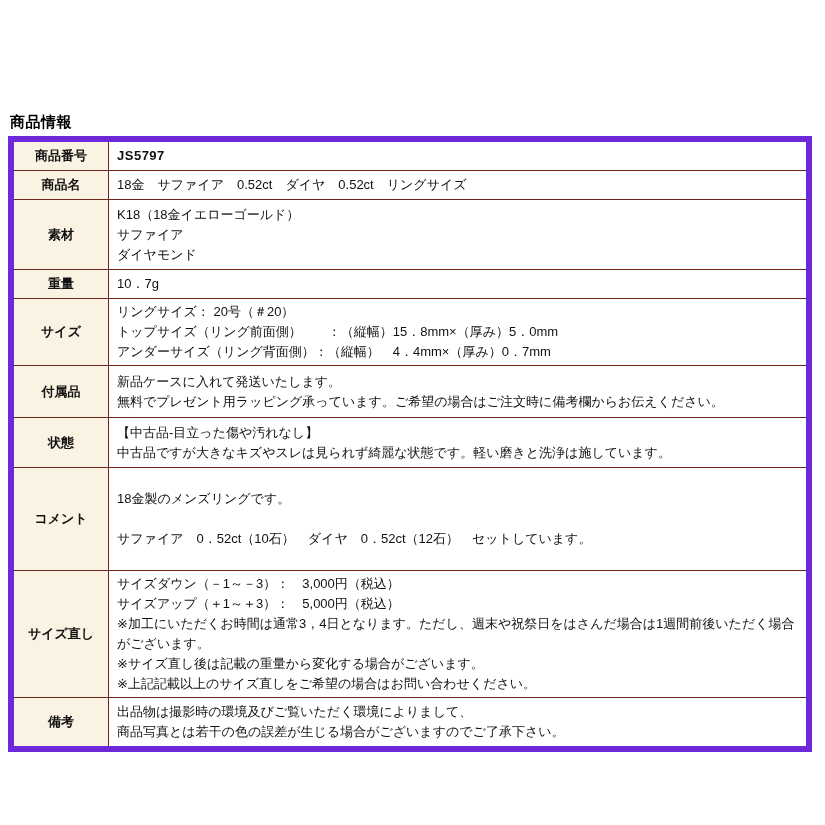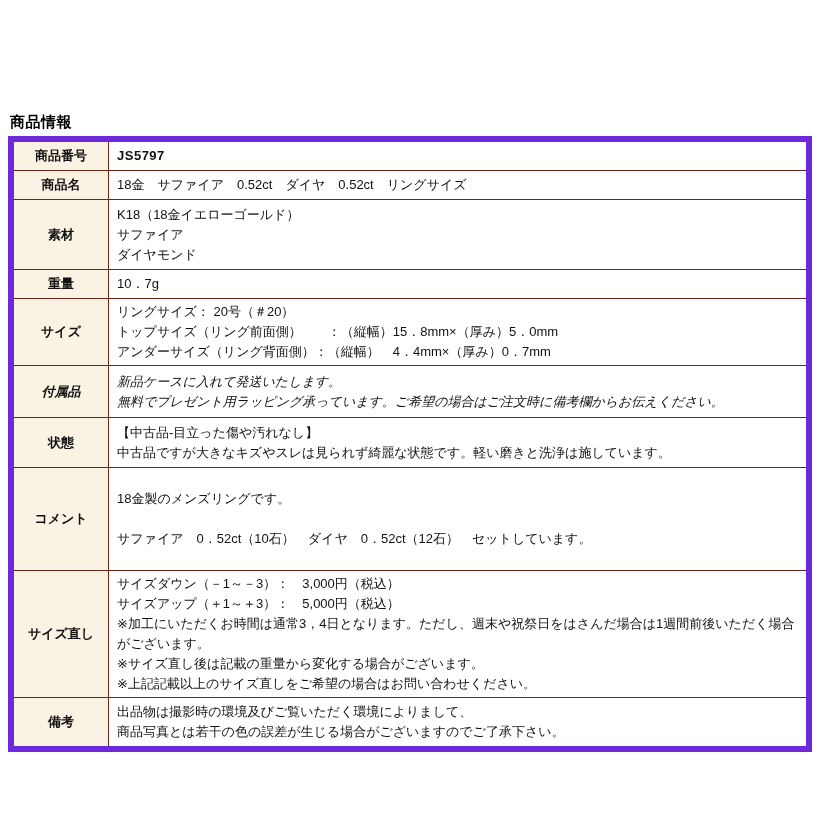--- a/index.html
+++ b/index.html
@@ -78,21 +78,21 @@
     color: #111111;
   }
   .value-bold .value-text {
     font-weight: bold;
     letter-spacing: 0.5px;
   }
   
   .h28  { min-height: 28px; }
   .h69  { min-height: 69px; }
   .h65  { min-height: 65px; }
-  .h51  { min-height: 51px; font-style: italic; }
+  .h51  { min-height: 51px; }
   .h49  { min-height: 49px; justify-content: flex-end; }
   .h102 { min-height: 102px; }
   .h119 { min-height: 119px; }
   .h48  { min-height: 48px; }
 </style>
 </head>
 <body>
 
 <div class="page">
 

